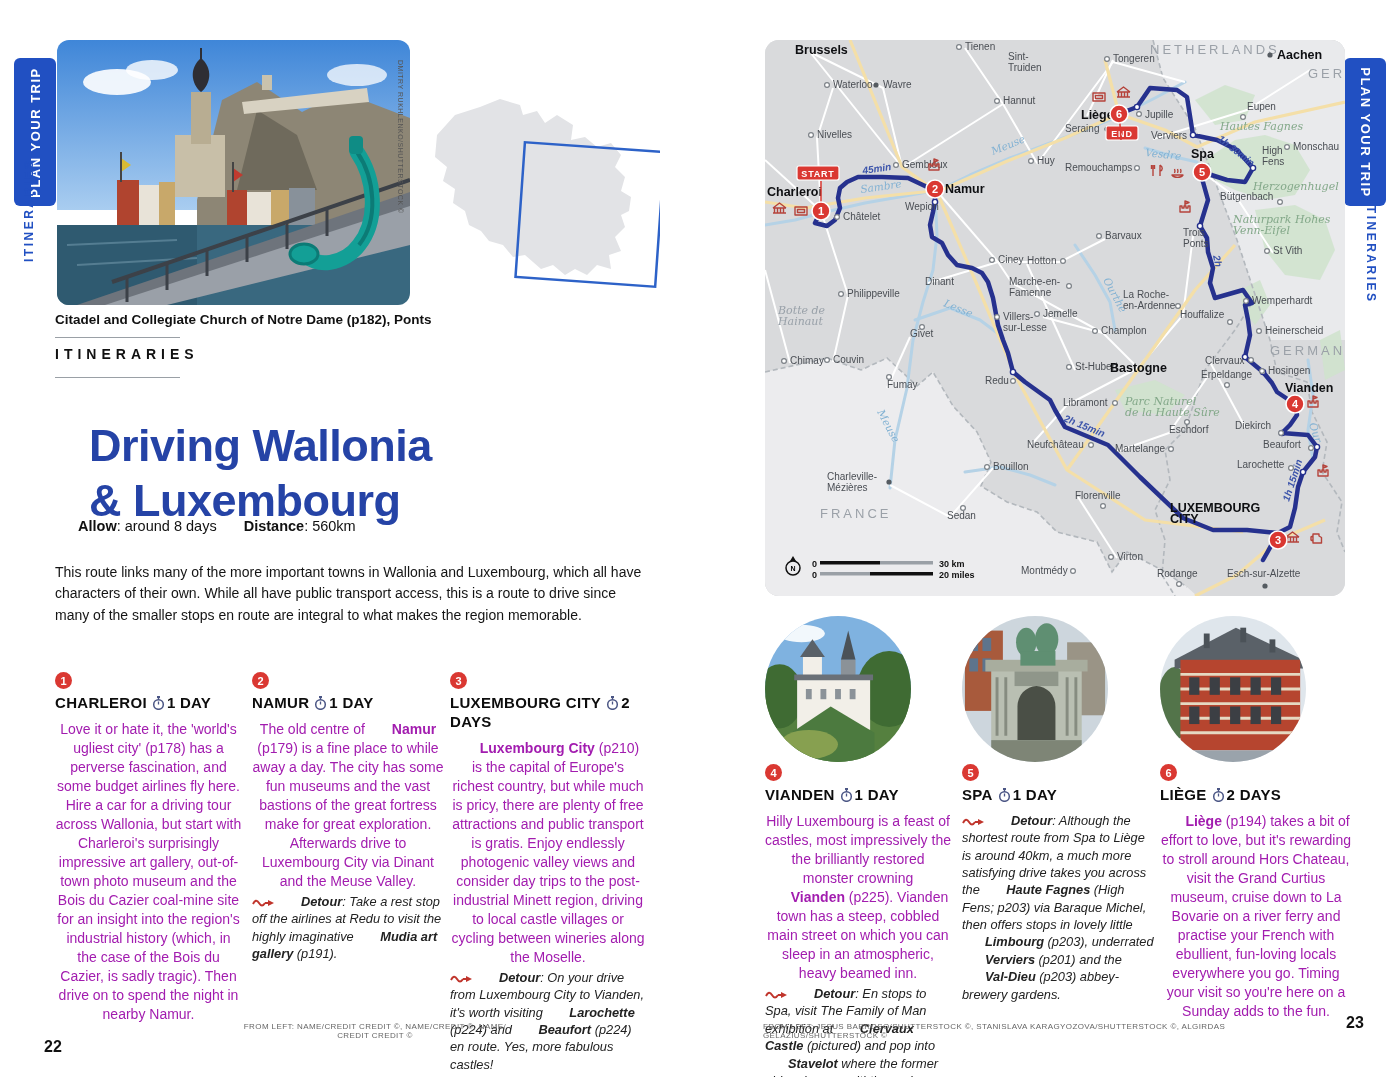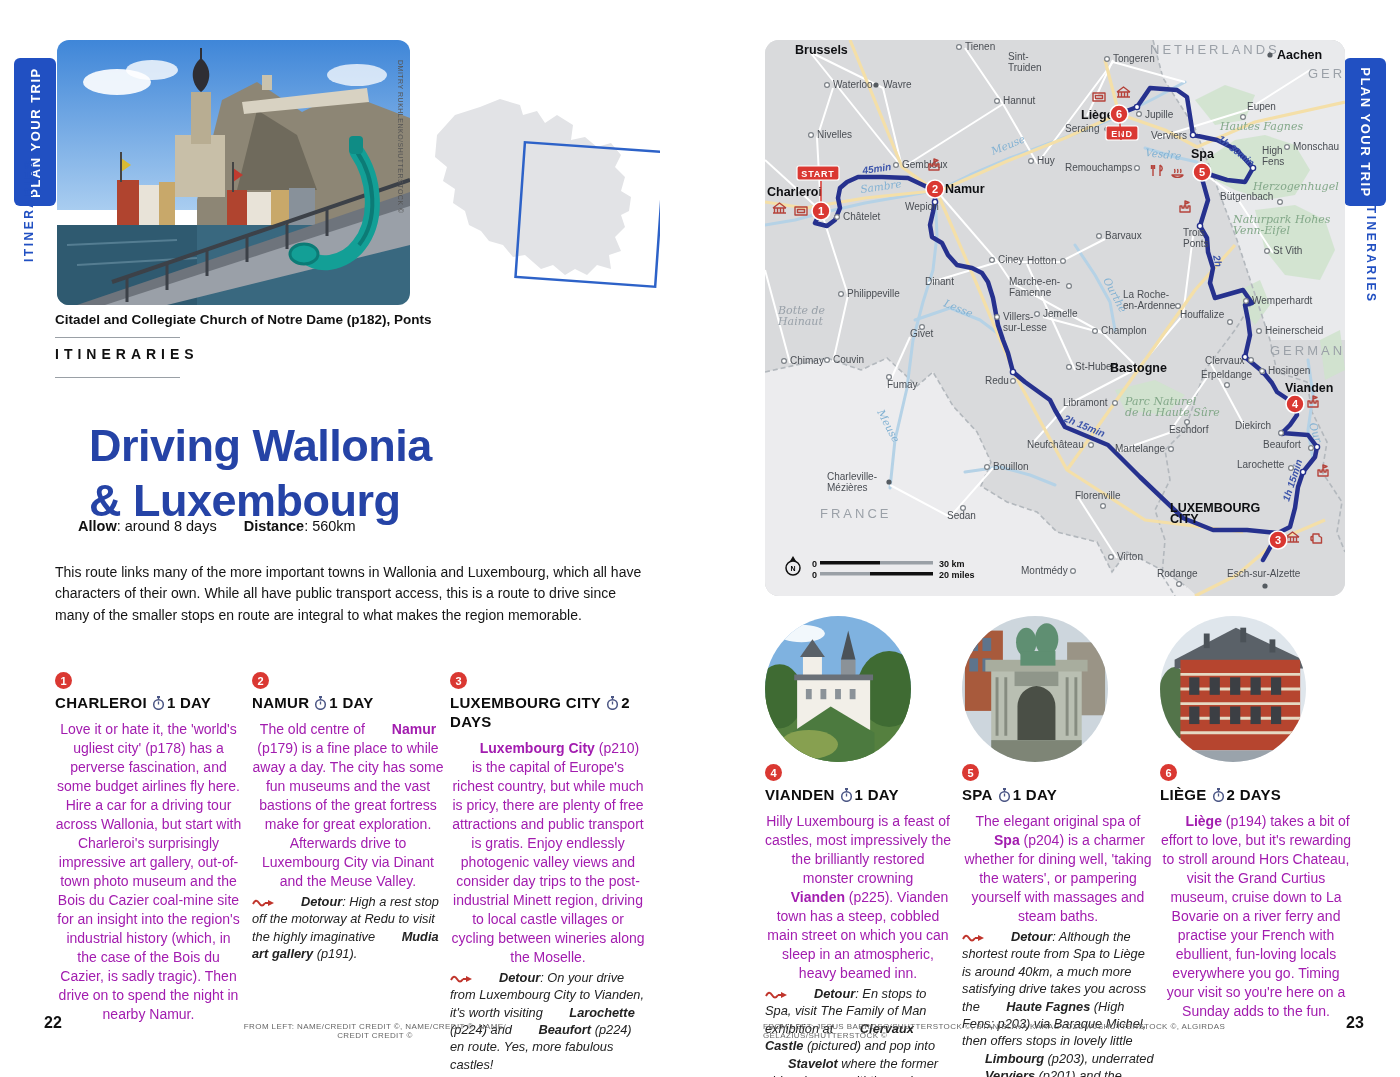--- a/index.html
+++ b/index.html
@@ -58,21 +58,21 @@
   .m-region{font-size:11px;font-style:italic;font-family:"DejaVu Serif",serif;fill:#99a1a9;}
   .m-green{font-size:11px;font-style:italic;font-family:"DejaVu Serif",serif;fill:#83a889;}
   .m-river{font-size:10.5px;font-style:italic;font-family:"DejaVu Serif",serif;fill:#83b2d3;}
   .m-time{font-size:10px;font-style:italic;font-weight:bold;fill:#3d55ab;}
   .m-scale{font-size:9px;font-weight:bold;fill:#111;}
   .m-badge{font-size:9px;font-weight:bold;fill:#fff;letter-spacing:.8px;}
   .m-marker{font-size:11px;font-weight:bold;fill:#fff;}
 
   
   .pagenum{position:absolute;top:1014px;font-size:16px;font-weight:bold;color:#111;}
-  #pn-left{left:44px;} #pn-right{left:1346px;}
+  #pn-left{left:44px;margin-top:24px;} #pn-right{left:1346px;}
   .credit{position:absolute;top:1022px;font-size:8px;color:#666;letter-spacing:.4px;}
   #credit-left{left:230px;width:290px;text-align:center;}
   #credit-right{left:763px;width:580px;text-align:left;}
   b{font-weight:bold;margin-left:23px;}
 </style>
 </head>
 <body>
 
 <div id="book">
 
@@ -180,21 +180,21 @@
           <rect x="5" y="0" width="3" height="2" fill="#4a5584"></rect>
           <line x1="6.5" y1="2" x2="6.5" y2="4" stroke="#4a5584" stroke-width="1.4"></line>
           <circle cx="6.5" cy="8.5" r="4.8" fill="none" stroke="#4a5584" stroke-width="1.5"></circle>
           <line x1="6.5" y1="8.5" x2="6.5" y2="5.5" stroke="#4a5584" stroke-width="1.3"></line>
         </svg><span>1 DAY</span></h3>
       <p class="body"><span>The old centre of </span><b>Namur</b><span> (p179) is a fine place to while away a day. The city has some fun museums and the vast bastions of the great fortress make for great exploration. Afterwards drive to Luxembourg City via Dinant and the Meuse Valley.</span></p>
       <p class="detour"><svg width="22" height="9" viewBox="0 0 22 9">
           <path d="M1,6 Q4,0 7,5 T13,5" fill="none" stroke="#c0352c" stroke-width="2"></path>
           <path d="M13,5 L20,5" stroke="#c0352c" stroke-width="2"></path>
           <polygon points="22,5 16,2 16,8" fill="#c0352c"></polygon>
-        </svg><span></span><b>Detour</b><span>: High a rest stop off the motorway at Redu to visit the highly imaginative </span><b>Mudia art gallery</b><span> (p191).</span></p>
+        </svg><span></span><b>Detour</b><span>: Take a rest stop off the airlines at Redu to visit the highly imaginative </span><b>Mudia art gallery</b><span> (p191).</span></p>
     </article>
   <article class="stop s3">
       <div class="num">3</div>
       <h3><span>LUXEMBOURG CITY</span><svg width="13" height="14" viewBox="0 0 13 14">
           <rect x="5" y="0" width="3" height="2" fill="#4a5584"></rect>
           <line x1="6.5" y1="2" x2="6.5" y2="4" stroke="#4a5584" stroke-width="1.4"></line>
           <circle cx="6.5" cy="8.5" r="4.8" fill="none" stroke="#4a5584" stroke-width="1.5"></circle>
           <line x1="6.5" y1="8.5" x2="6.5" y2="5.5" stroke="#4a5584" stroke-width="1.3"></line>
         </svg><span>2 DAYS</span></h3>
       <p class="body"><span></span><b>Luxembourg City</b><span> (p210) is the capital of Europe's richest country, but while much is pricy, there are plenty of free attractions and public transport is gratis. Enjoy endlessly photogenic valley views and consider day trips to the post-industrial Minett region, driving to local castle villages or cycling between wineries along the Moselle.</span></p>
@@ -220,21 +220,20 @@
         </svg><span></span><b>Detour</b><span>: En stops to Spa, visit The Family of Man exhibition at </span><b>Clervaux Castle</b><span> (pictured) and pop into </span><b>Stavelot</b><span> where the former abbey has a multi-themed museum. Travelling with children? Then spend time instead at </span></p>
     </article>
   <article class="stop s5">
       <div class="num">5</div>
       <h3><span>SPA</span><svg width="13" height="14" viewBox="0 0 13 14">
           <rect x="5" y="0" width="3" height="2" fill="#4a5584"></rect>
           <line x1="6.5" y1="2" x2="6.5" y2="4" stroke="#4a5584" stroke-width="1.4"></line>
           <circle cx="6.5" cy="8.5" r="4.8" fill="none" stroke="#4a5584" stroke-width="1.5"></circle>
           <line x1="6.5" y1="8.5" x2="6.5" y2="5.5" stroke="#4a5584" stroke-width="1.3"></line>
         </svg><span>1 DAY</span></h3>
-      <p class="body"><span>The elegant original spa of </span><b>Spa</b><span> (p204) is a charmer whether for dining well, 'taking the waters', or pampering yourself with massages and steam baths.</span></p>
       <p class="detour"><svg width="22" height="9" viewBox="0 0 22 9">
           <path d="M1,6 Q4,0 7,5 T13,5" fill="none" stroke="#c0352c" stroke-width="2"></path>
           <path d="M13,5 L20,5" stroke="#c0352c" stroke-width="2"></path>
           <polygon points="22,5 16,2 16,8" fill="#c0352c"></polygon>
         </svg><span></span><b>Detour</b><span>: Although the shortest route from Spa to Liège is around 40km, a much more satisfying drive takes you across the </span><b>Haute Fagnes</b><span> (High Fens; p203) via Baraque Michel, then offers stops in lovely little </span><b>Limbourg</b><span> (p203), underrated </span><b>Verviers</b><span> (p201) and the </span><b>Val-Dieu</b><span> (p203) abbey-brewery gardens.</span></p>
     </article>
   <article class="stop s6">
       <div class="num">6</div>
       <h3><span>LIÈGE</span><svg width="13" height="14" viewBox="0 0 13 14">
           <rect x="5" y="0" width="3" height="2" fill="#4a5584"></rect>

